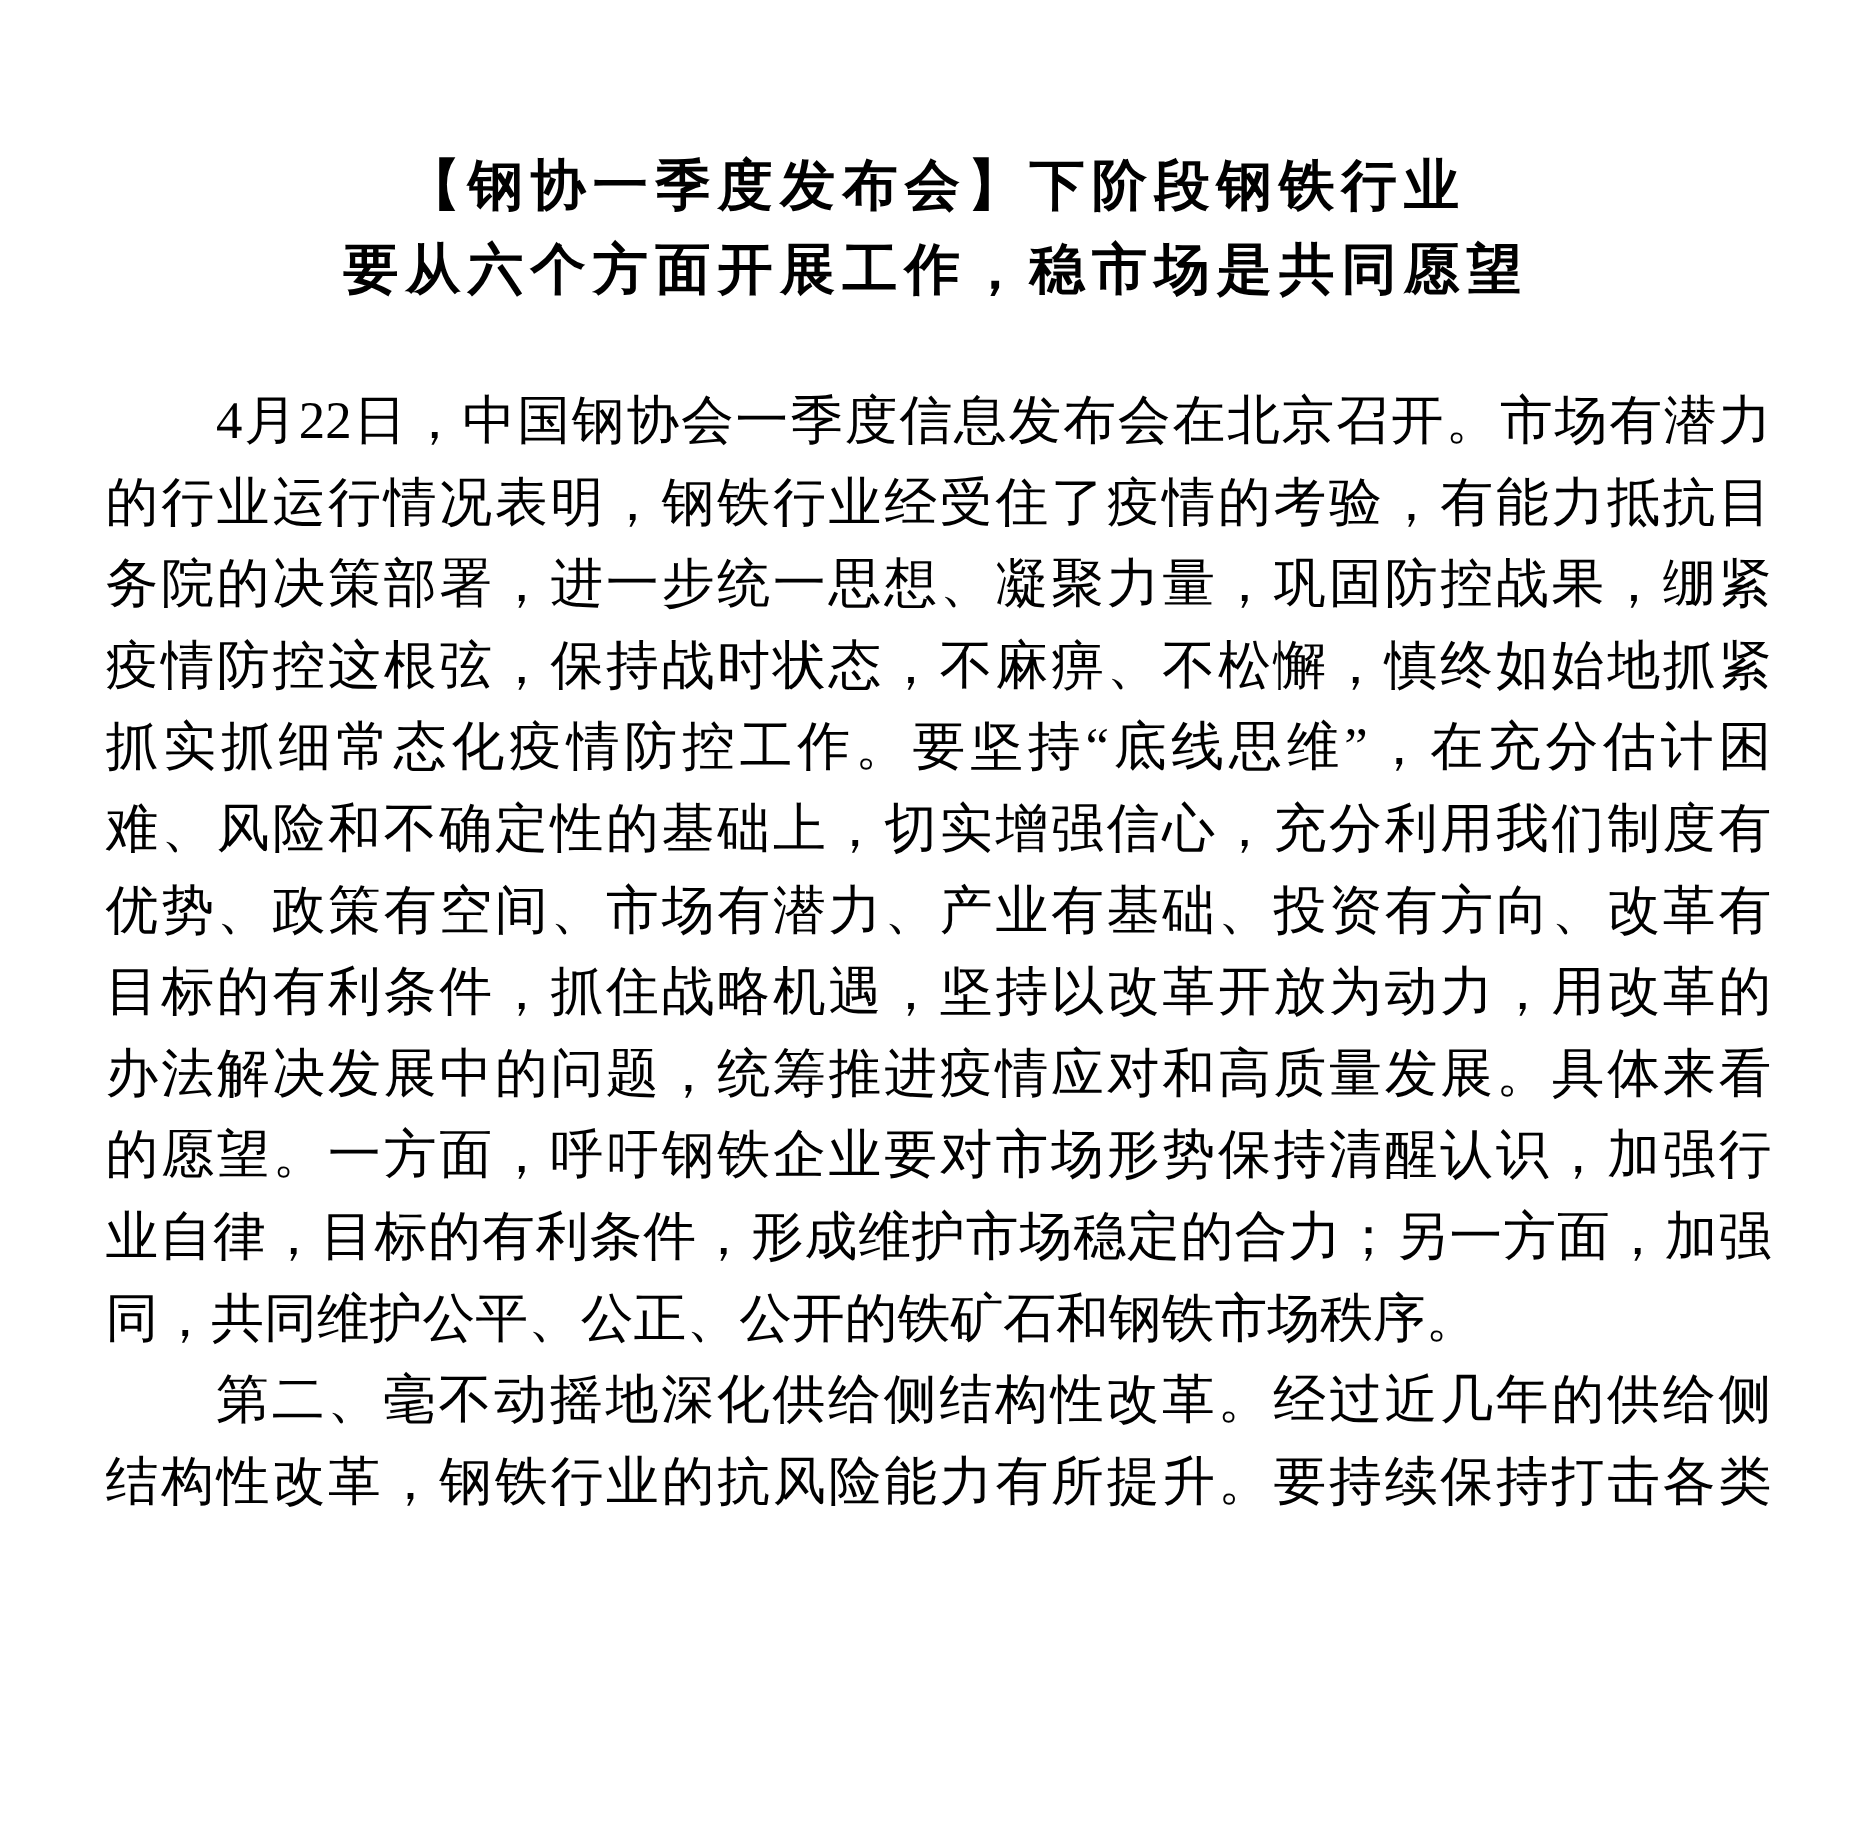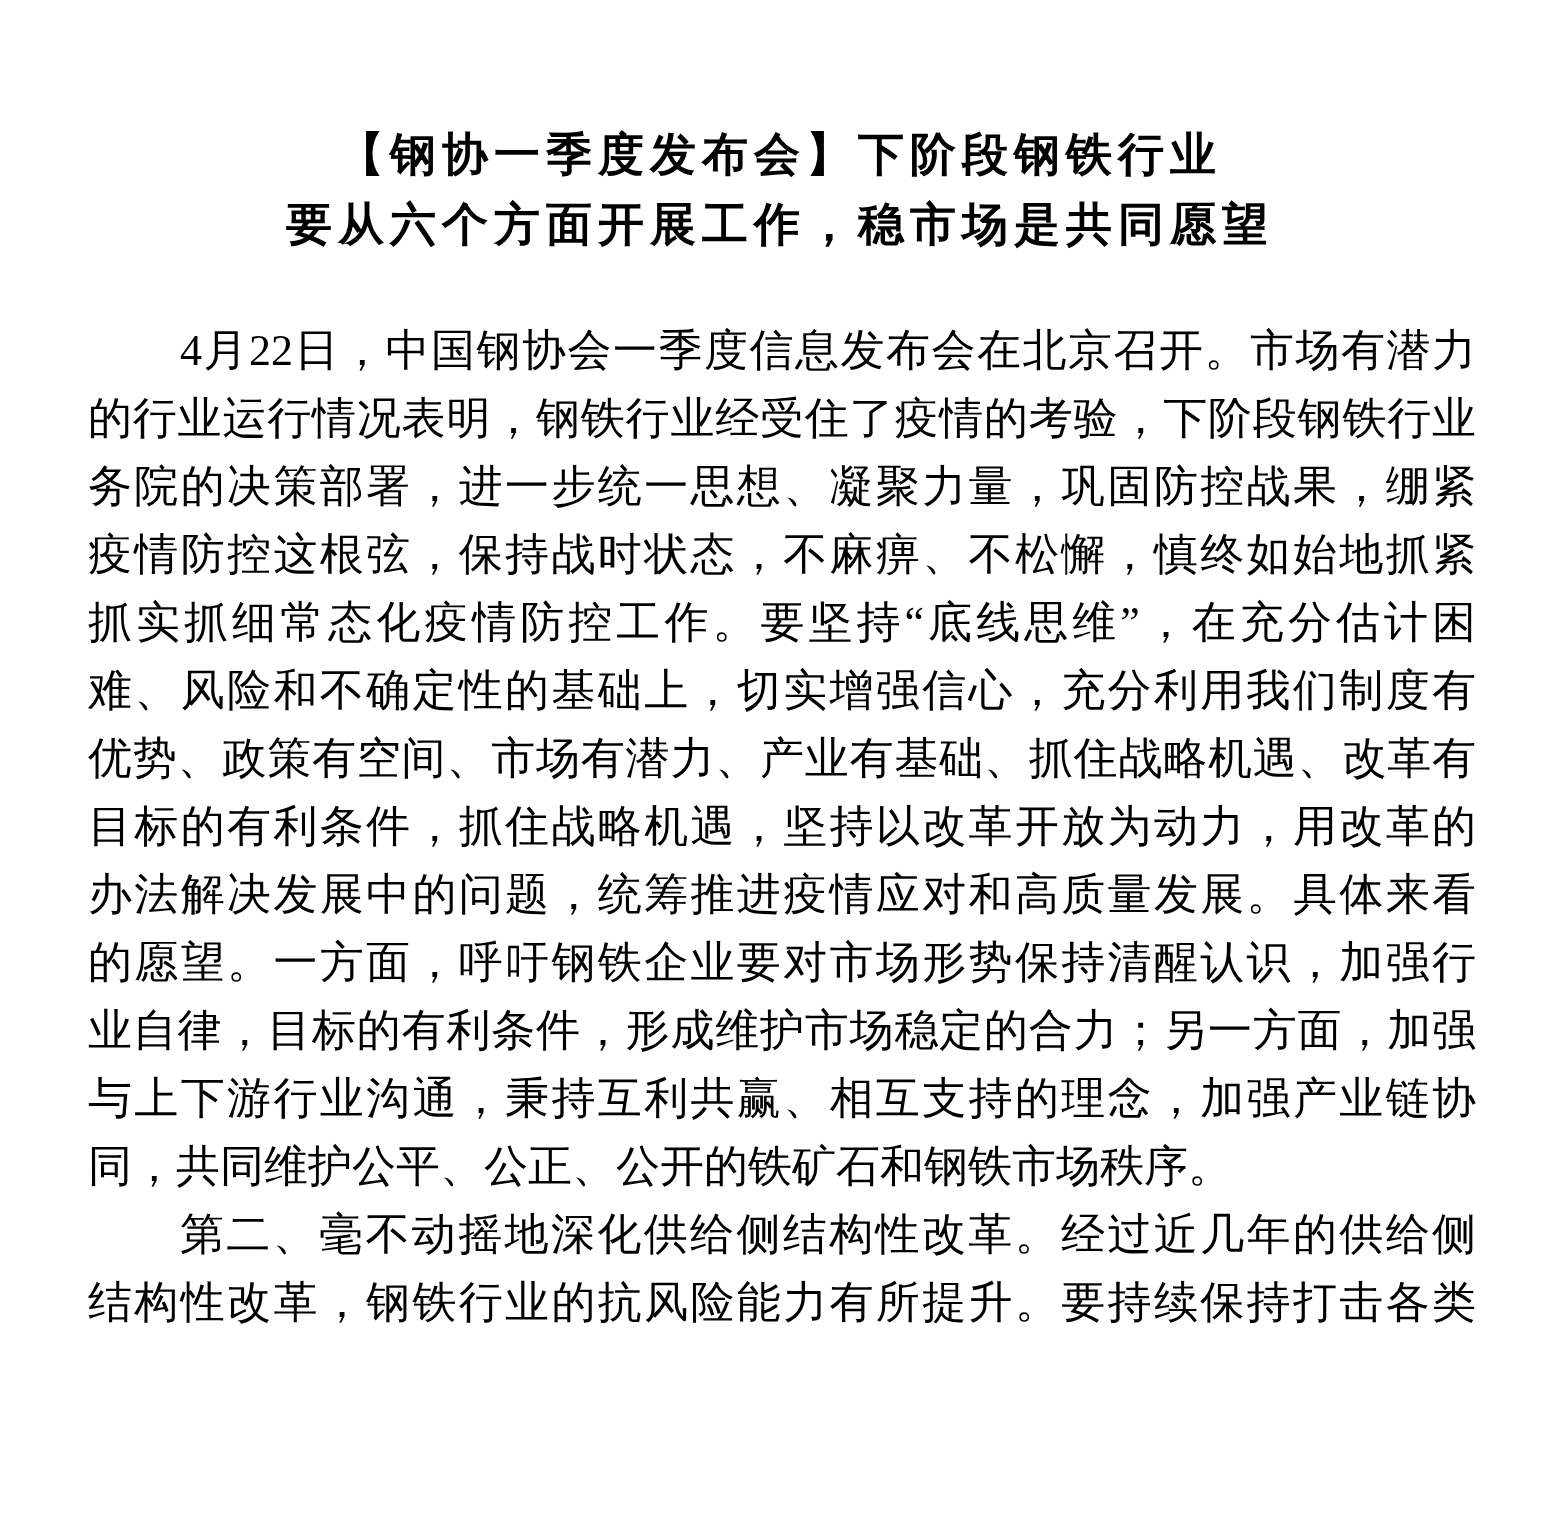--- a/index.html
+++ b/index.html
@@ -57,29 +57,28 @@
 
 <div class="page">
 
   <div class="title">
     <div class="title-line">【钢协一季度发布会】下阶段钢铁行业</div>
     <div class="title-line">要从六个方面开展工作，稳市场是共同愿望</div>
   </div>
 
   <div class="body">
     <div class="line jfull indent">4月22日，中国钢协会一季度信息发布会在北京召开。市场有潜力</div>
-    <div class="line jfull">的行业运行情况表明，钢铁行业经受住了疫情的考验，下阶段钢铁行业</div>
+    <div class="line jfull">的行业运行情况表明，钢铁行业经受住了疫情的考验，有能力抵抗目</div>
     <div class="line jfull">务院的决策部署，进一步统一思想、凝聚力量，巩固防控战果，绷紧</div>
     <div class="line jfull">疫情防控这根弦，保持战时状态，不麻痹、不松懈，慎终如始地抓紧</div>
     <div class="line jfull">抓实抓细常态化疫情防控工作。要坚持“底线思维”，在充分估计困</div>
     <div class="line jfull">难、风险和不确定性的基础上，切实增强信心，充分利用我们制度有</div>
-    <div class="line jfull">优势、政策有空间、市场有潜力、产业有基础、抓住战略机遇、改革有</div>
+    <div class="line jfull">优势、政策有空间、市场有潜力、产业有基础、投资有方向、改革有</div>
     <div class="line jfull">目标的有利条件，抓住战略机遇，坚持以改革开放为动力，用改革的</div>
     <div class="line jfull">办法解决发展中的问题，统筹推进疫情应对和高质量发展。具体来看</div>
     <div class="line jfull">的愿望。一方面，呼吁钢铁企业要对市场形势保持清醒认识，加强行</div>
     <div class="line jfull">业自律，目标的有利条件，形成维护市场稳定的合力；另一方面，加强</div>
-    <div class="line jfull">与上下游行业沟通，秉持互利共赢、相互支持的理念，加强产业链协</div>
     <div class="line pend">同，共同维护公平、公正、公开的铁矿石和钢铁市场秩序。</div>
     <div class="line jfull indent">第二、毫不动摇地深化供给侧结构性改革。经过近几年的供给侧</div>
     <div class="line jfull">结构性改革，钢铁行业的抗风险能力有所提升。要持续保持打击各类</div>
   </div>
 
 </div>
 
 </body></html>

